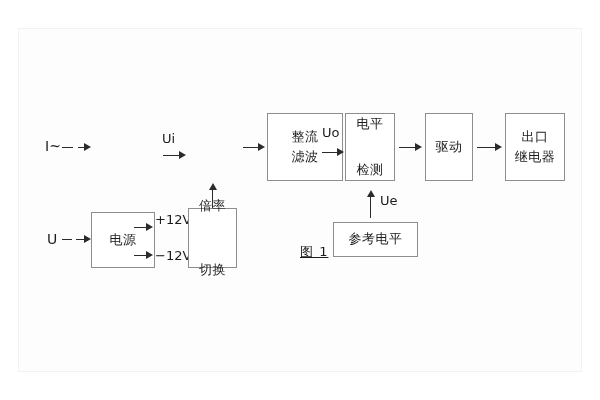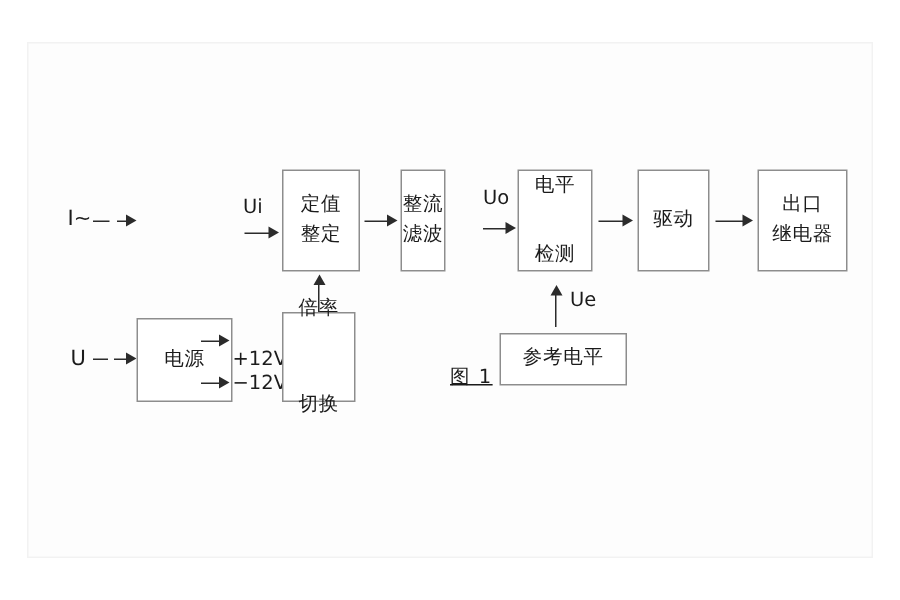--- a/index.html
+++ b/index.html
@@ -98,29 +98,25 @@
 
   <div class="dashline" style="left:62px;top:147px;width:11px;"></div>
   <div class="hline" style="left:78px;top:147px;width:8px;"></div>
   <div class="ar-r" style="left:84px;top:143px;"></div>
 
 
   <div class="lbl sig" style="left:162px;top:132px;">Ui</div>
   <div class="hline" style="left:163px;top:155px;width:18px;"></div>
   <div class="ar-r" style="left:179px;top:151px;"></div>
 
-  <div class="box" style="left:188px;top:113px;width:52px;height:68px;">
-    <span class="ln">定值</span>
-    <span class="ln">整定</span>
-  </div>
 
   <div class="hline" style="left:243px;top:147px;width:17px;"></div>
   <div class="ar-r" style="left:258px;top:143px;"></div>
 
-  <div class="box" style="left:267px;top:113px;width:30px;height:68px;">
+  <div class="box" style="left:267px;top:113px;width:76px;height:68px;">
     <span class="ln">整流</span>
     <span class="ln">滤波</span>
   </div>
 
   <div class="lbl sig" style="left:322px;top:126px;">Uo</div>
   <div class="hline" style="left:322px;top:152px;width:17px;"></div>
   <div class="ar-r" style="left:337px;top:148px;"></div>
 
   <div class="box" style="left:345px;top:113px;width:50px;height:68px;justify-content:space-between;">
     <span class="ln">电平</span>
@@ -146,21 +142,21 @@
   <div class="dashline" style="left:62px;top:239px;width:10px;"></div>
   <div class="hline" style="left:76px;top:239px;width:9px;"></div>
   <div class="ar-r" style="left:84px;top:235px;"></div>
 
   <div class="box one-line" style="left:91px;top:212px;width:64px;height:56px;">
     <span class="ln">电源</span>
   </div>
 
   <div class="hline" style="left:134px;top:227px;width:14px;"></div>
   <div class="ar-r" style="left:146px;top:223px;"></div>
-  <div class="lbl volt" style="left:155px;top:233px;">+12V</div>
+  <div class="lbl volt" style="left:155px;top:213px;">+12V</div>
 
   <div class="hline" style="left:134px;top:255px;width:14px;"></div>
   <div class="ar-r" style="left:146px;top:251px;"></div>
   <div class="lbl volt" style="left:155px;top:249px;">−12V</div>
 
   <div class="box" style="left:188px;top:208px;width:49px;height:60px;gap:44px;">
     <span class="ln">倍率</span>
     <span class="ln">切换</span>
   </div>
 

